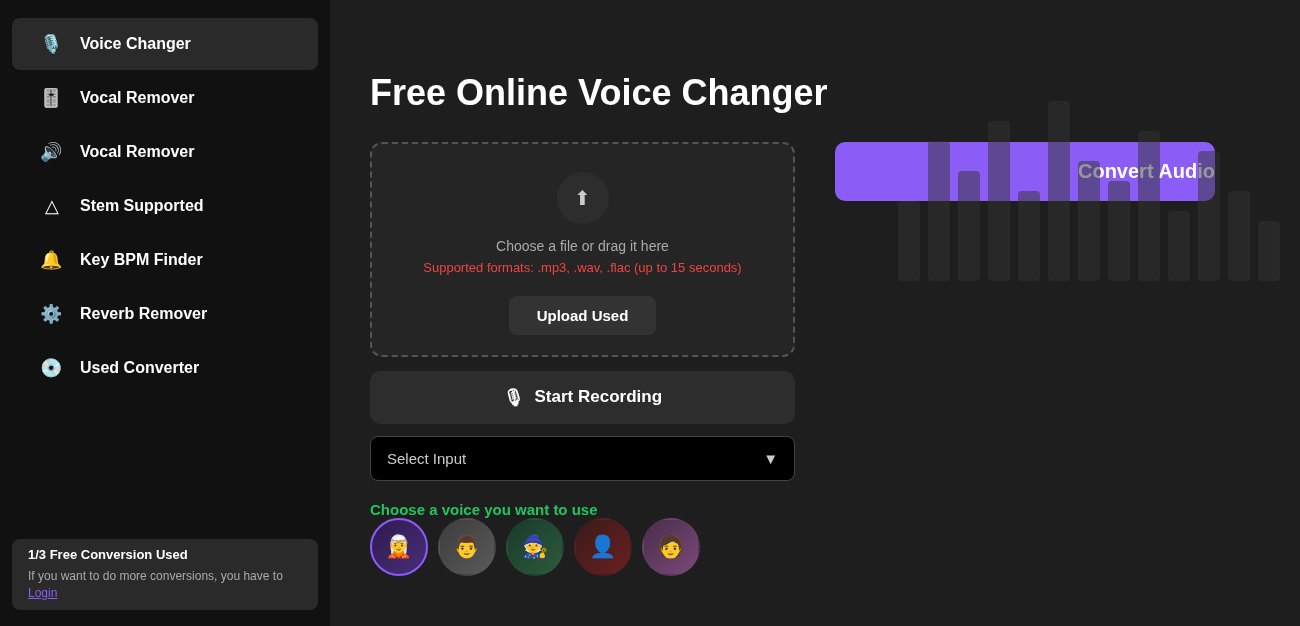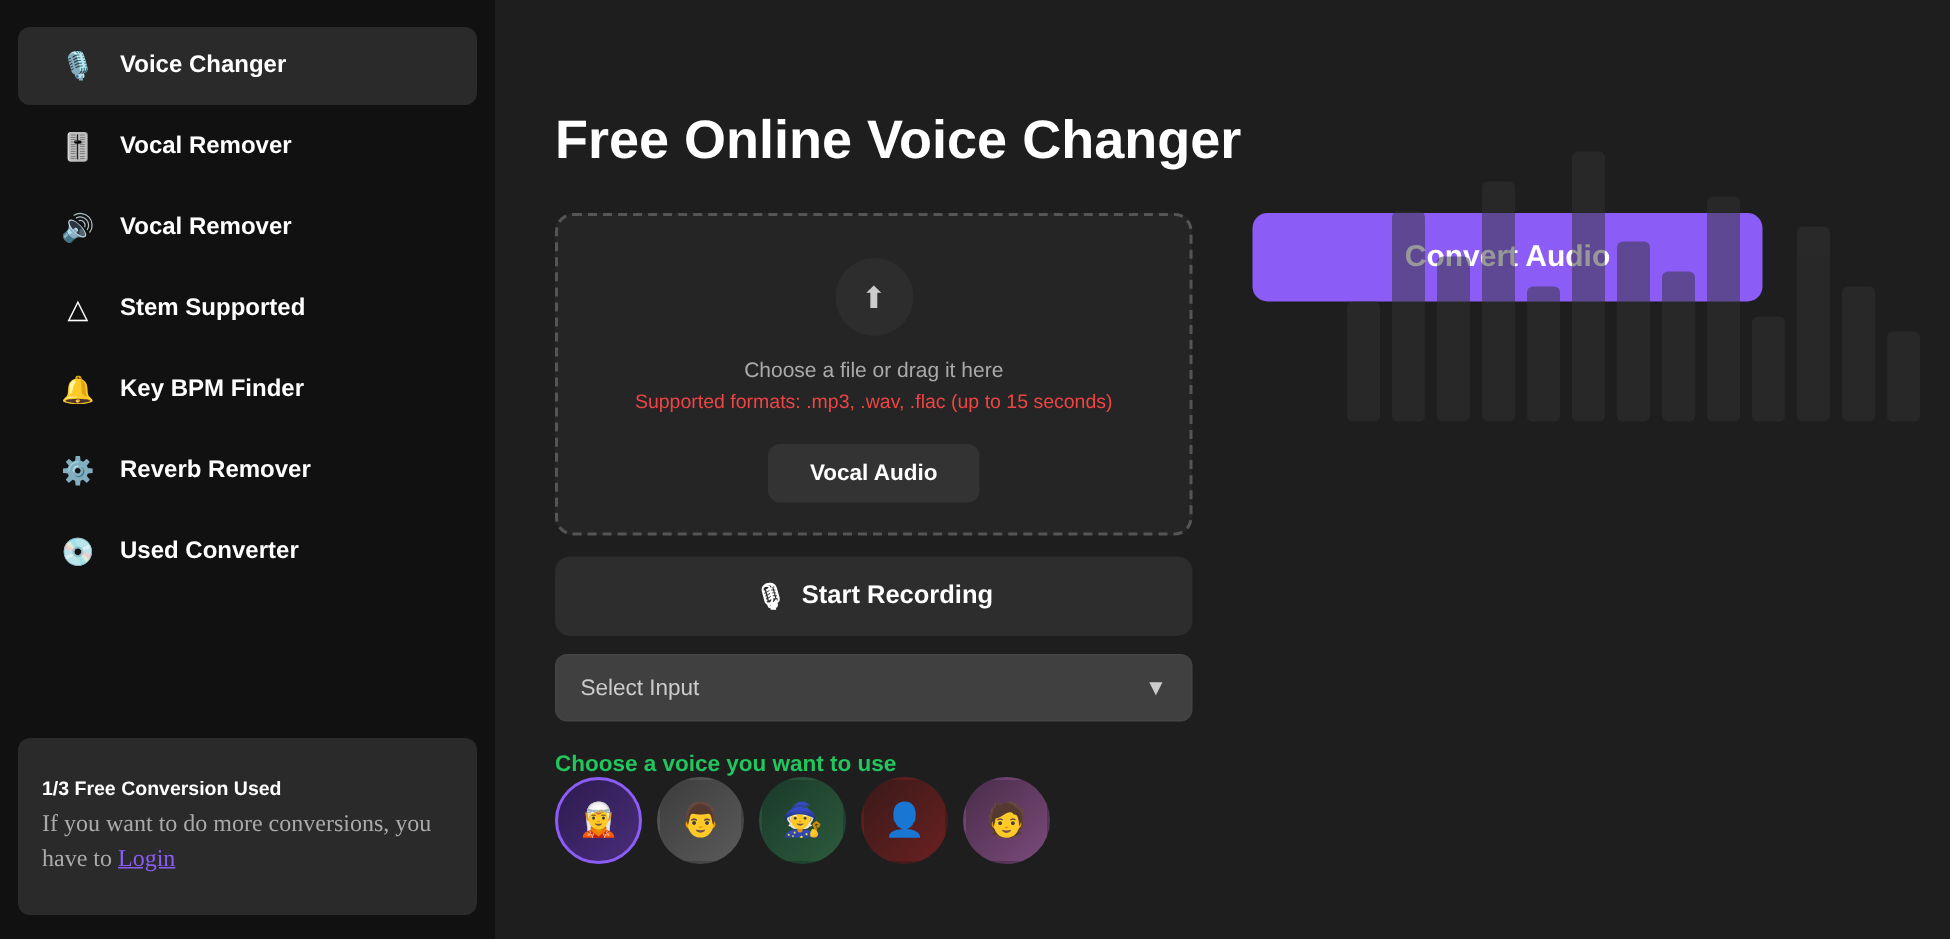--- a/index.html
+++ b/index.html
@@ -55,35 +55,34 @@
       color: #ffffff;
       font-size: 18px;
       flex-shrink: 0;
     }
 
     .sidebar-bottom {
       margin-top: auto;
       margin: auto 12px 0 12px;
       background: #2a2a2a;
       border-radius: 8px;
-      padding: 26px 16px;
+      padding: 8px 16px;
     }
 
     .sidebar-bottom-title {
       font-size: 13px;
       font-weight: 700;
       color: #ffffff;
       margin-bottom: 6px;
     }
 
     .sidebar-bottom-text {
-      font-size: 16px;
+      font-size: 12px;
       color: #aaaaaa;
       line-height: 1.4;
-      font-family: Liberation Serif, serif;
     }
 
     .sidebar-bottom-link {
       color: #8b5cf6;
       text-decoration: underline;
       cursor: pointer;
     }
 
     
     .main {
@@ -173,21 +172,21 @@
       display: flex;
       align-items: center;
       justify-content: center;
       gap: 10px;
       margin-bottom: 12px;
     }
 
     
     .select-input {
       width: 100%;
-      background: #404040;
+      background: #000000;
       color: #cccccc;
       border: 1px solid #444444;
       border-radius: 8px;
       padding: 13px 16px;
       font-size: 15px;
       cursor: pointer;
       display: flex;
       align-items: center;
       justify-content: space-between;
       margin-bottom: 20px;
@@ -237,22 +236,22 @@
 
     .convert-btn {
       background: #8b5cf6;
       color: #ffffff;
       border: none;
       border-radius: 10px;
       padding: 18px 0;
       font-size: 20px;
       font-weight: 700;
       cursor: pointer;
-      width: 340px;
-      text-align: center;
+      width: 380px;
+      text-align: right;
       margin-bottom: 20px;
     }
 
     
     .waveform-decoration {
       position: absolute;
       right: -20px;
       bottom: -60px;
       display: flex;
       align-items: flex-end;
@@ -323,21 +322,21 @@
   <div class="content-area">
 
     <div class="left-panel">
 
       <div class="upload-zone">
         <div class="upload-icon-circle">
           <span style="font-size:20px; color:#ccc;">⬆</span>
         </div>
         <div class="upload-hint">Choose a file or drag it here</div>
         <div class="upload-formats">Supported formats: .mp3, .wav, .flac (up to 15 seconds)</div>
-        <button class="upload-btn">Vocal Audio</button>
+        <button class="upload-btn">Upload Used</button>
       </div>
 
       <button class="record-btn">
         <span>🎙</span>
         <span>Start Recording</span>
       </button>
 
       <div class="select-input">
         <span>Select Input</span>
         <span>▼</span>

